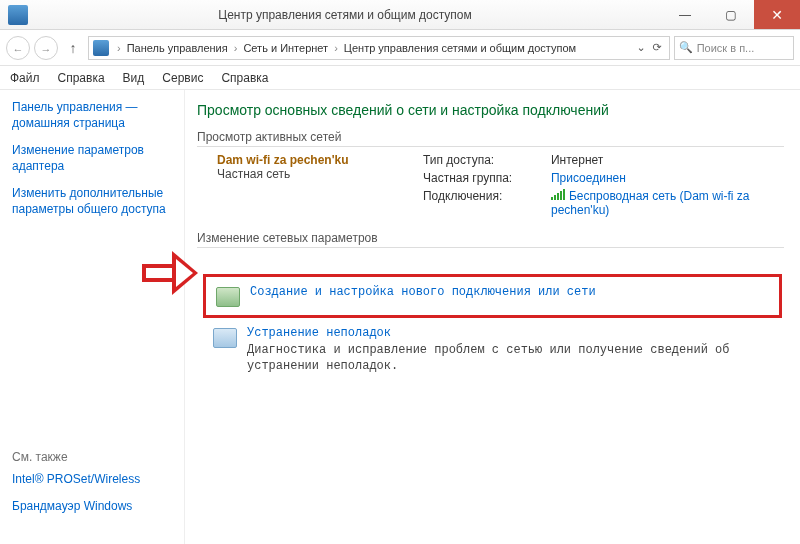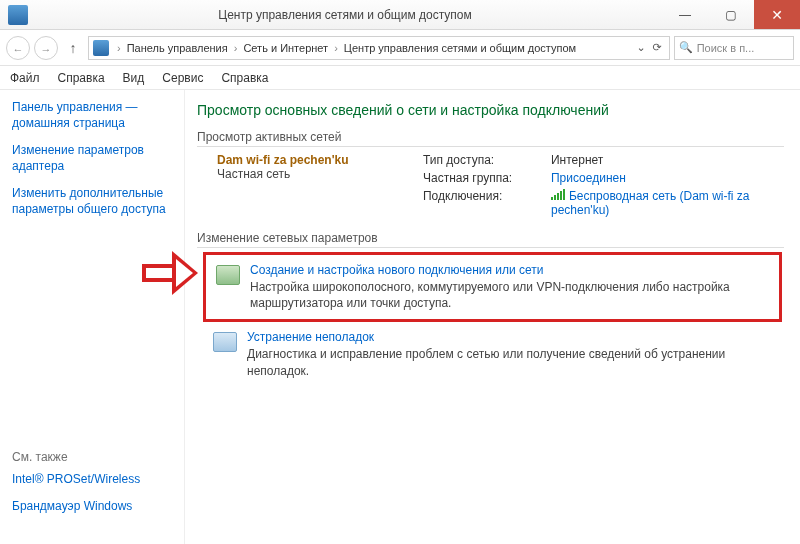--- a/index.html
+++ b/index.html
@@ -130,26 +130,25 @@
           <div class="link">Присоединен</div>
           <div class="lbl">Подключения:</div>
           <div class="link">
             <span class="sigicon"><span></span><span></span><span></span><span></span><span></span></span><span>Беспроводная сеть (Dam wi-fi za pechen'ku)</span>
           </div>
         </div>
       </div>
     </div>
 
     <div class="sectlabel">Изменение сетевых параметров</div>
-    <div class="fieldset" style="padding-top:4px;">
+    <div class="fieldset" style="padding-top:26px;font-family:Liberation Mono, monospace;">
       <div class="highlightbox">
         <div class="itemico"></div>
         <div>
           <div class="itemtitle">Создание и настройка нового подключения или сети</div>
-          <div class="itemdesc">Настройка широкополосного, коммутируемого или VPN-подключения либо настройка маршрутизатора или точки доступа.</div>
         </div>
       </div>
       <div class="itemrow">
         <div class="itemico2"></div>
         <div>
           <div class="itemtitle">Устранение неполадок</div>
           <div class="itemdesc">Диагностика и исправление проблем с сетью или получение сведений об устранении неполадок.</div>
         </div>
       </div>
     </div>

